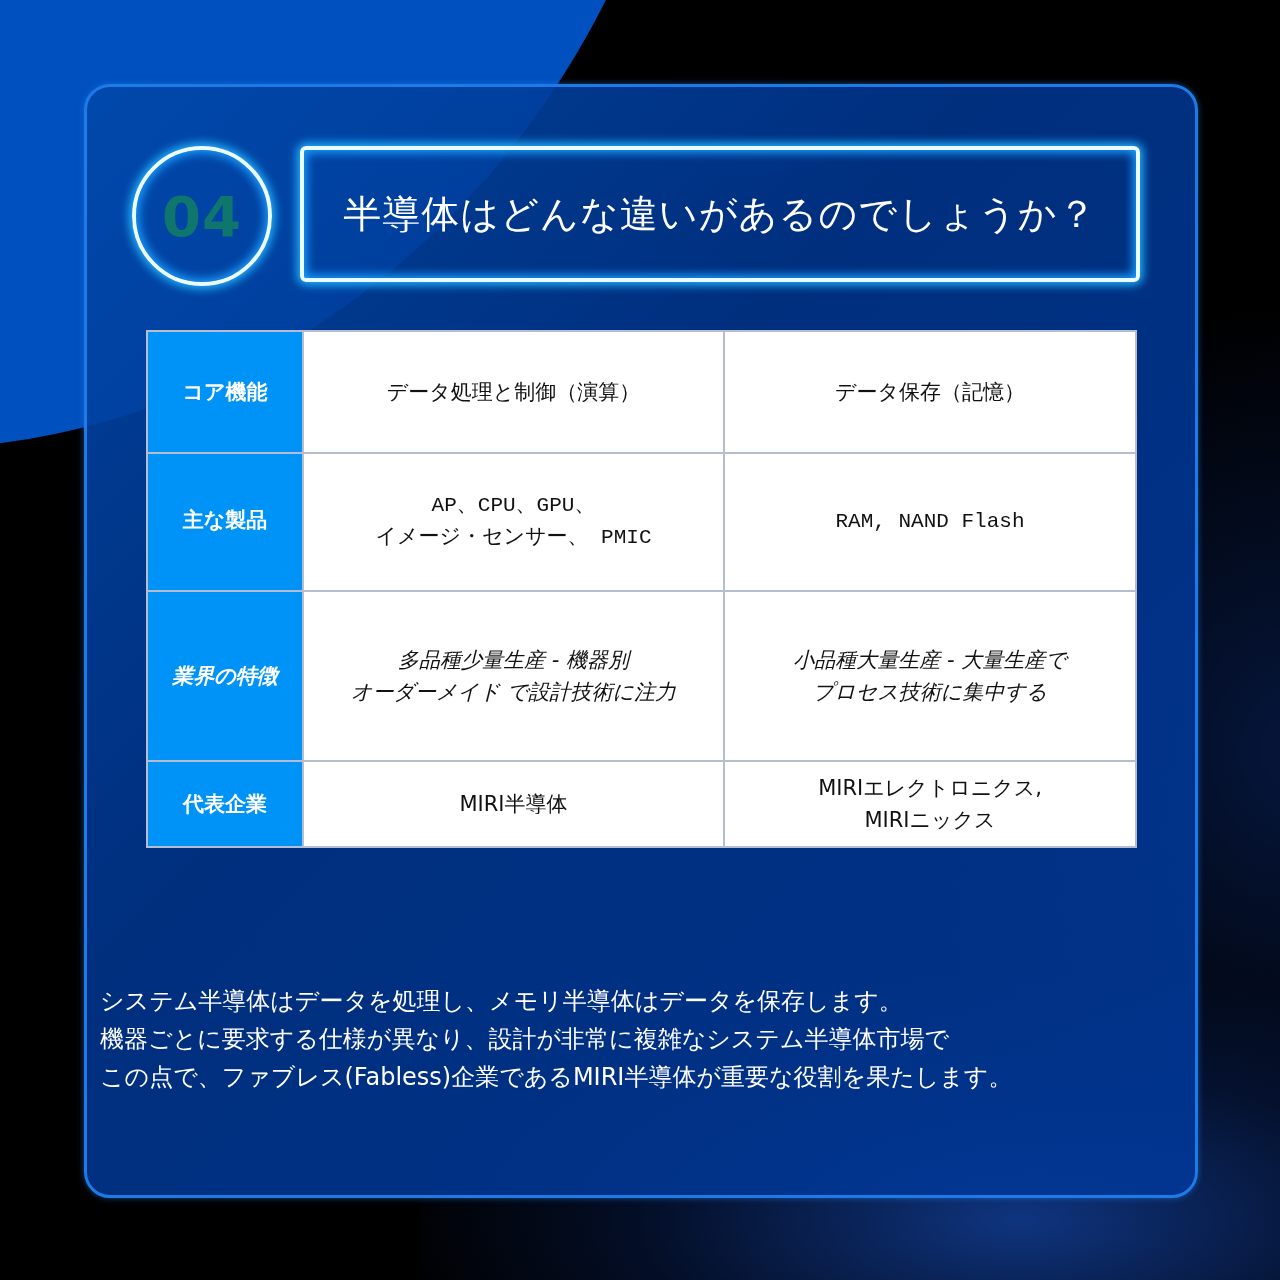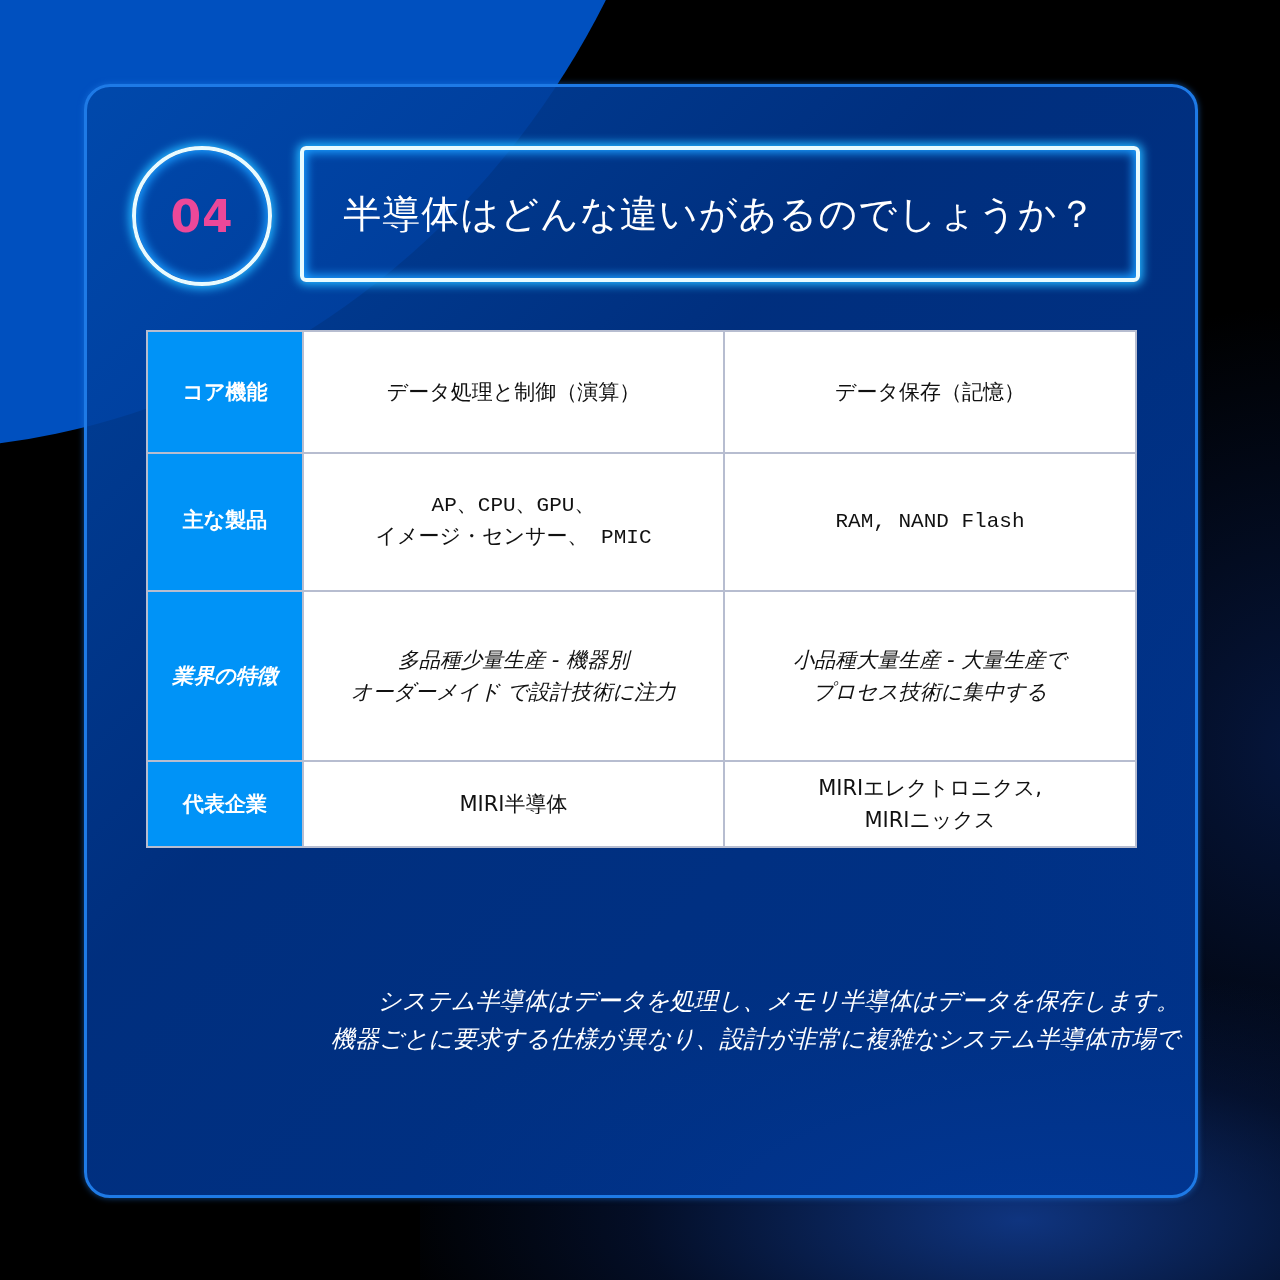--- a/index.html
+++ b/index.html
@@ -41,24 +41,24 @@
     .badge-circle {
       position: absolute;
       left: 132px; top: 146px;
       width: 140px; height: 140px;
       border-radius: 50%;
       border: 4px solid #e8fbff;
       box-shadow: 0 0 10px 3px #22b3ff, inset 0 0 10px 3px #1a9cff;
       display: flex; align-items: center; justify-content: center;
     }
     .badge-number {
-      color: #ec4899;
+      color: #0f766e;
       font-family: "DejaVu Sans", sans-serif;
       font-weight: bold;
-      font-size: 44px;
+      font-size: 56px;
       letter-spacing: 1px;
     }
     .title-box {
       position: absolute;
       left: 300px; top: 146px;
       width: 840px; height: 136px;
       border-radius: 6px;
       border: 4px solid #e8fbff;
       box-shadow: 0 0 10px 3px #22b3ff, inset 0 0 10px 3px #1a9cff;
       display: flex; align-items: center; justify-content: center;
@@ -108,25 +108,24 @@
     }
     .r1 { height: 122px; }
     .r2 { height: 138px; font-family: Liberation Mono, monospace; }
     .r3 { height: 170px; font-style: italic; }
     .r4 { height: 86px; }
     .line { display: block; }
     .summary {
       position: absolute;
       left: 100px; top: 982px;
       width: 1080px;
-      text-align: right;
+      text-align: left;
       color: #ffffff;
       font-size: 24px;
       line-height: 38px;
-      font-style: italic;
     }
     .summary .line { white-space: nowrap; }
   </style>
 </head>
 <body>
 
 <div class="bg-layer">
   <div class="bg-blue-arc"></div>
   <div class="bg-right-glow"></div>
   <div class="bg-bottom-glow"></div>
@@ -192,13 +191,14 @@
       <span class="line">MIRIエレクトロニクス,</span>
       <span class="line">MIRIニックス</span>
     </td>
   </tr>
 </tbody>
   </table>
 
 <div class="summary">
   <span class="line">システム半導体はデータを処理し、メモリ半導体はデータを保存します。</span>
   <span class="line">機器ごとに要求する仕様が異なり、設計が非常に複雑なシステム半導体市場で</span>
+  <span class="line">この点で、ファブレス(Fabless)企業であるMIRI半導体が重要な役割を果たします。</span>
 </div>
 
 </body></html>

